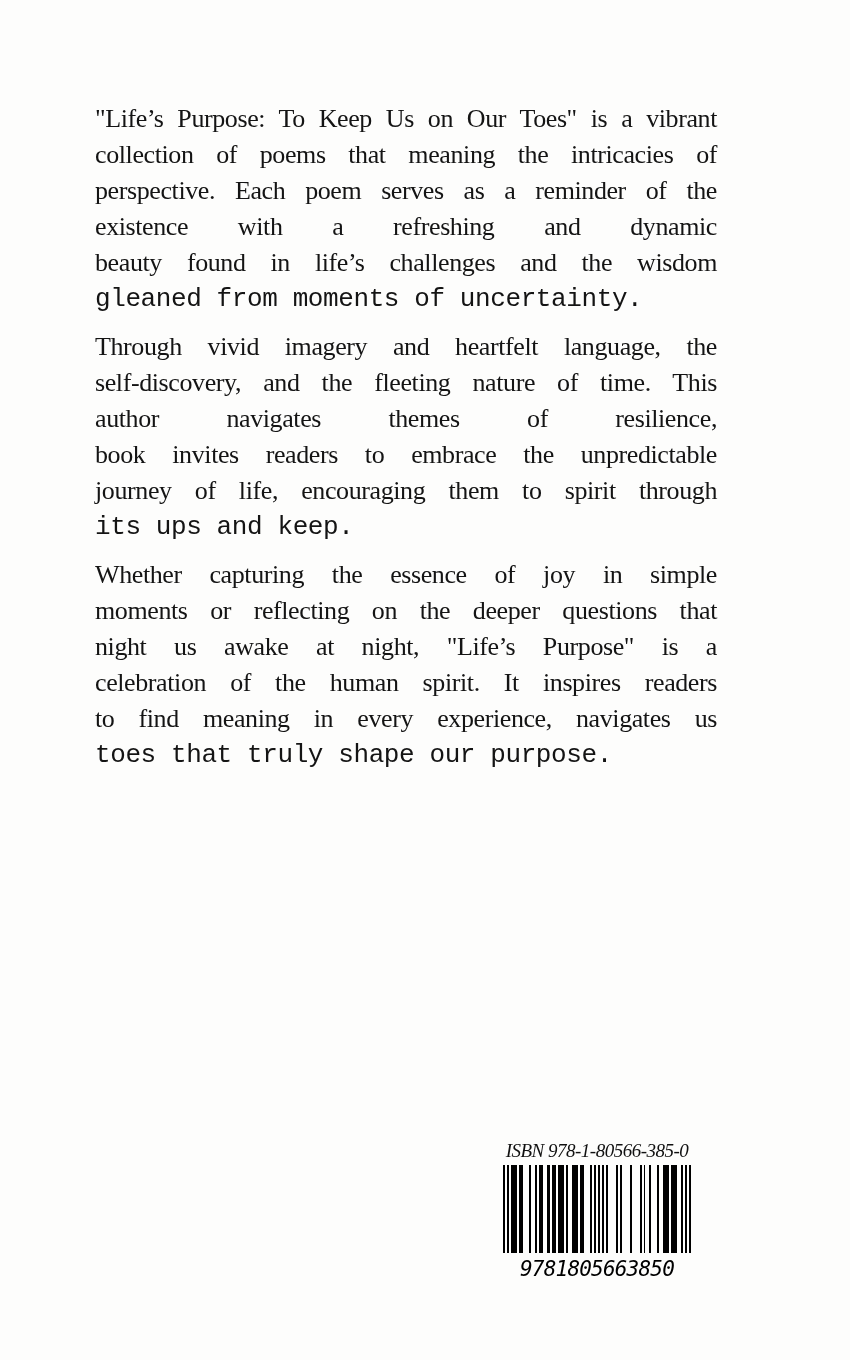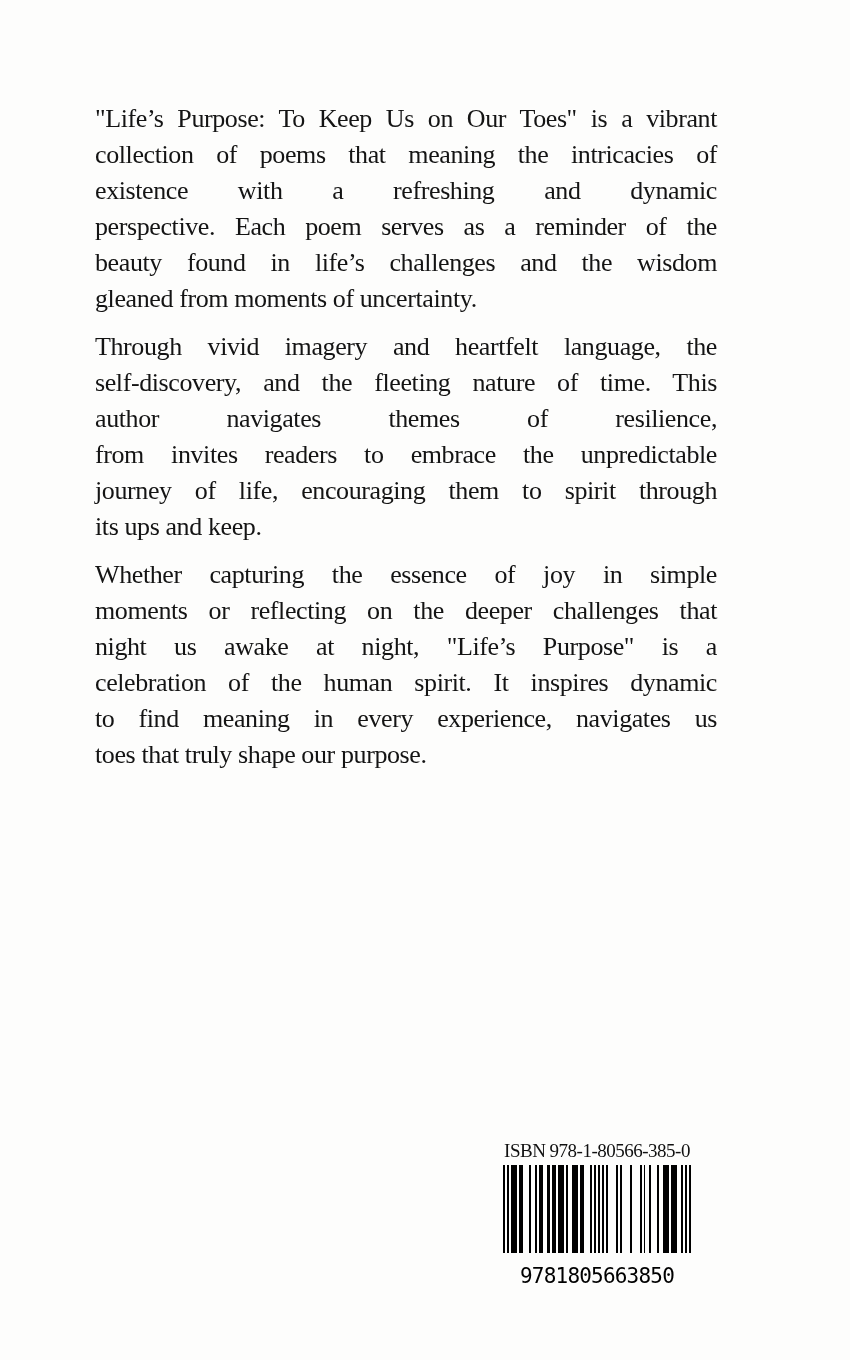--- a/index.html
+++ b/index.html
@@ -27,28 +27,30 @@
   .para {
     margin: 0 0 12px 0;
   }
   .line {
     text-align: justify;
     text-align-last: justify;
     white-space: nowrap;
   }
   .line.last {
     text-align-last: left;
+    font-family: Liberation Mono, monospace;
   }
   .isbn-block {
     position: absolute;
     left: 492px;
     top: 1140px;
     width: 210px;
     text-align: center;
     color: #101010;
+    font-style: italic;
   }
   .isbn-label {
     font-family: "Liberation Serif", serif;
     font-size: 19px;
     line-height: 22px;
     letter-spacing: -0.5px;
     white-space: nowrap;
   }
   .barcode {
     display: block;
@@ -57,51 +59,51 @@
     height: 88px;
   }
   .barcode rect {
     fill: #000000;
   }
   .isbn-digits {
     font-family: "DejaVu Sans Mono", monospace;
     font-size: 21px;
     line-height: 26px;
     letter-spacing: -0.8px;
-    margin-top: 10px;
+    margin-top: 3px;
     white-space: nowrap;
     color: #000000;
   }
 </style>
 </head>
 <body style="background: rgb(253, 253, 252);">
 
 <main>
   <section class="blurb" style="color: rgb(20, 20, 20);">
       <div class="para">
         <div class="line">"Life’s Purpose: To Keep Us on Our Toes" is a vibrant</div>
         <div class="line">collection of poems that meaning the intricacies of</div>
+        <div class="line">perspective. Each poem serves as a reminder of the</div>
         <div class="line">existence with a refreshing and dynamic</div>
-        <div class="line">perspective. Each poem serves as a reminder of the</div>
         <div class="line">beauty found in life’s challenges and the wisdom</div>
         <div class="line last">gleaned from moments of uncertainty.</div>
       </div>
       <div class="para">
         <div class="line">Through vivid imagery and heartfelt language, the</div>
         <div class="line">self-discovery, and the fleeting nature of time. This</div>
         <div class="line">author navigates themes of resilience,</div>
-        <div class="line">from invites readers to embrace the unpredictable</div>
+        <div class="line">book invites readers to embrace the unpredictable</div>
         <div class="line">journey of life, encouraging them to spirit through</div>
         <div class="line last">its ups and keep.</div>
       </div>
       <div class="para">
         <div class="line">Whether capturing the essence of joy in simple</div>
-        <div class="line">moments or reflecting on the deeper challenges that</div>
+        <div class="line">moments or reflecting on the deeper questions that</div>
         <div class="line">night us awake at night, "Life’s Purpose" is a</div>
-        <div class="line">celebration of the human spirit. It inspires dynamic</div>
+        <div class="line">celebration of the human spirit. It inspires readers</div>
         <div class="line">to find meaning in every experience, navigates us</div>
         <div class="line last">toes that truly shape our purpose.</div>
       </div>
     </section>
 
   <section class="isbn-block">
     <div class="isbn-label">ISBN 978-1-80566-385-0</div>
     <svg class="barcode" id="barcode" viewBox="0 0 95 60" preserveAspectRatio="none" shape-rendering="crispEdges" xmlns="http://www.w3.org/2000/svg">
         <rect x="0" y="0" width="1" height="60" fill="#000000"></rect>
         <rect x="2" y="0" width="1" height="60" fill="#000000"></rect>

